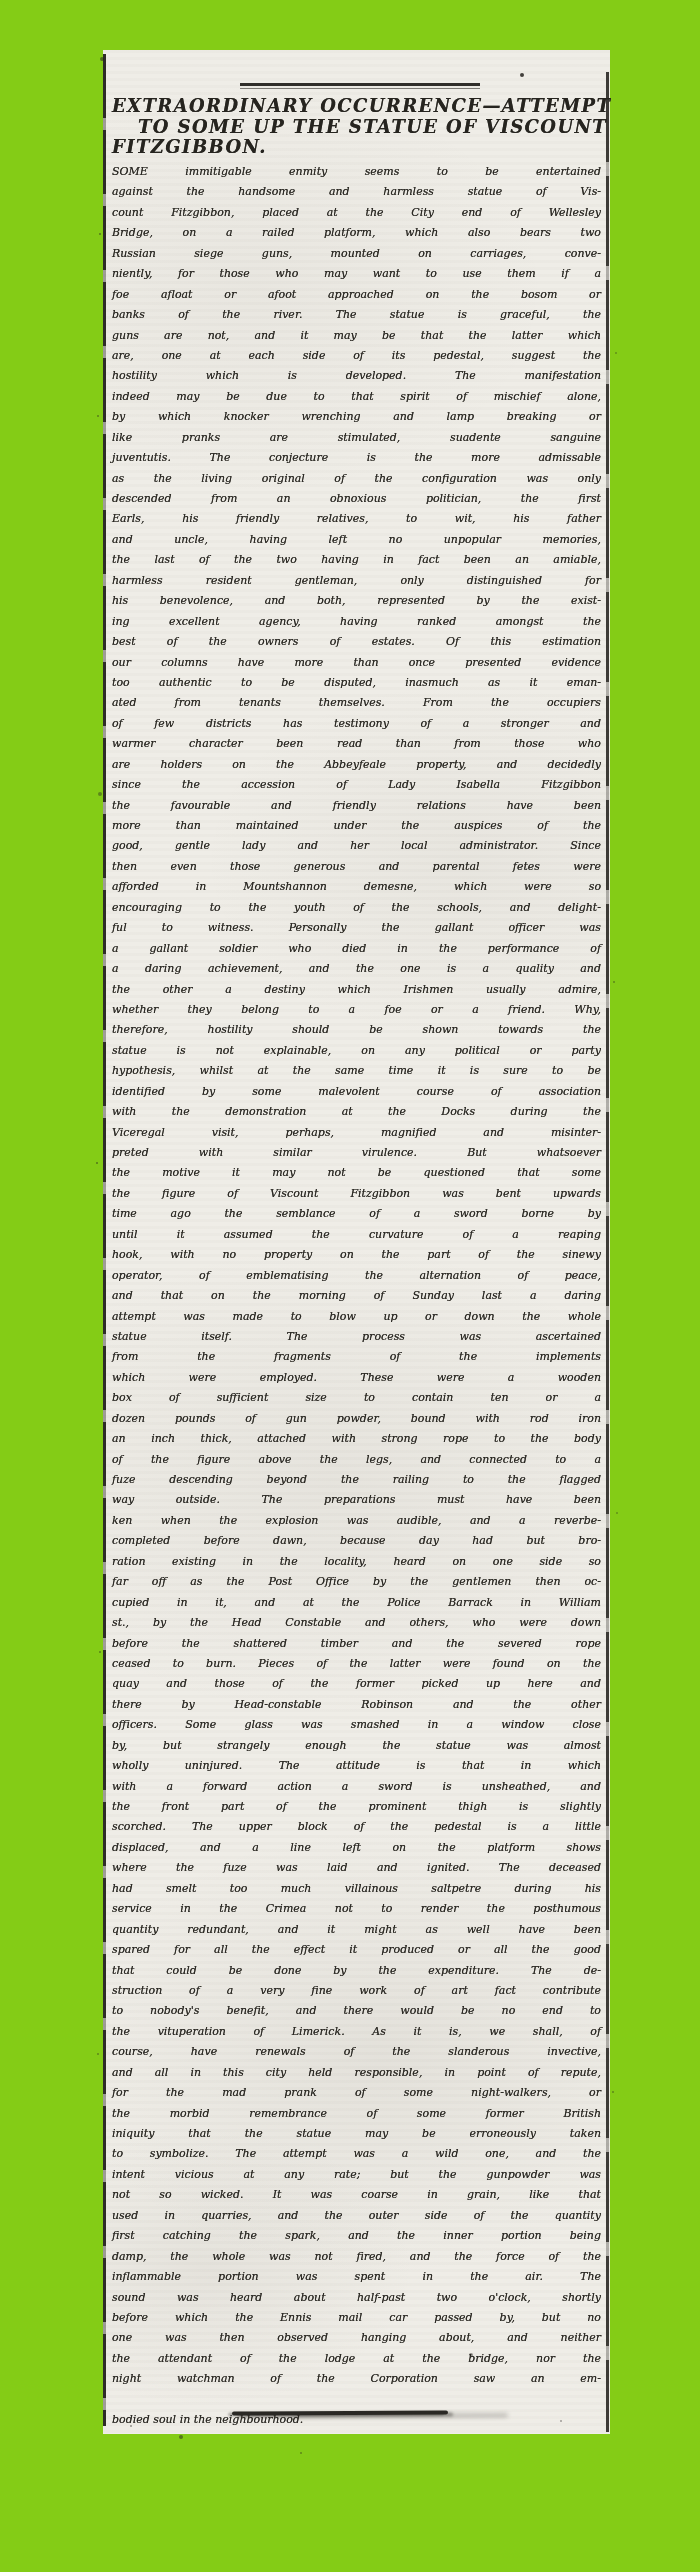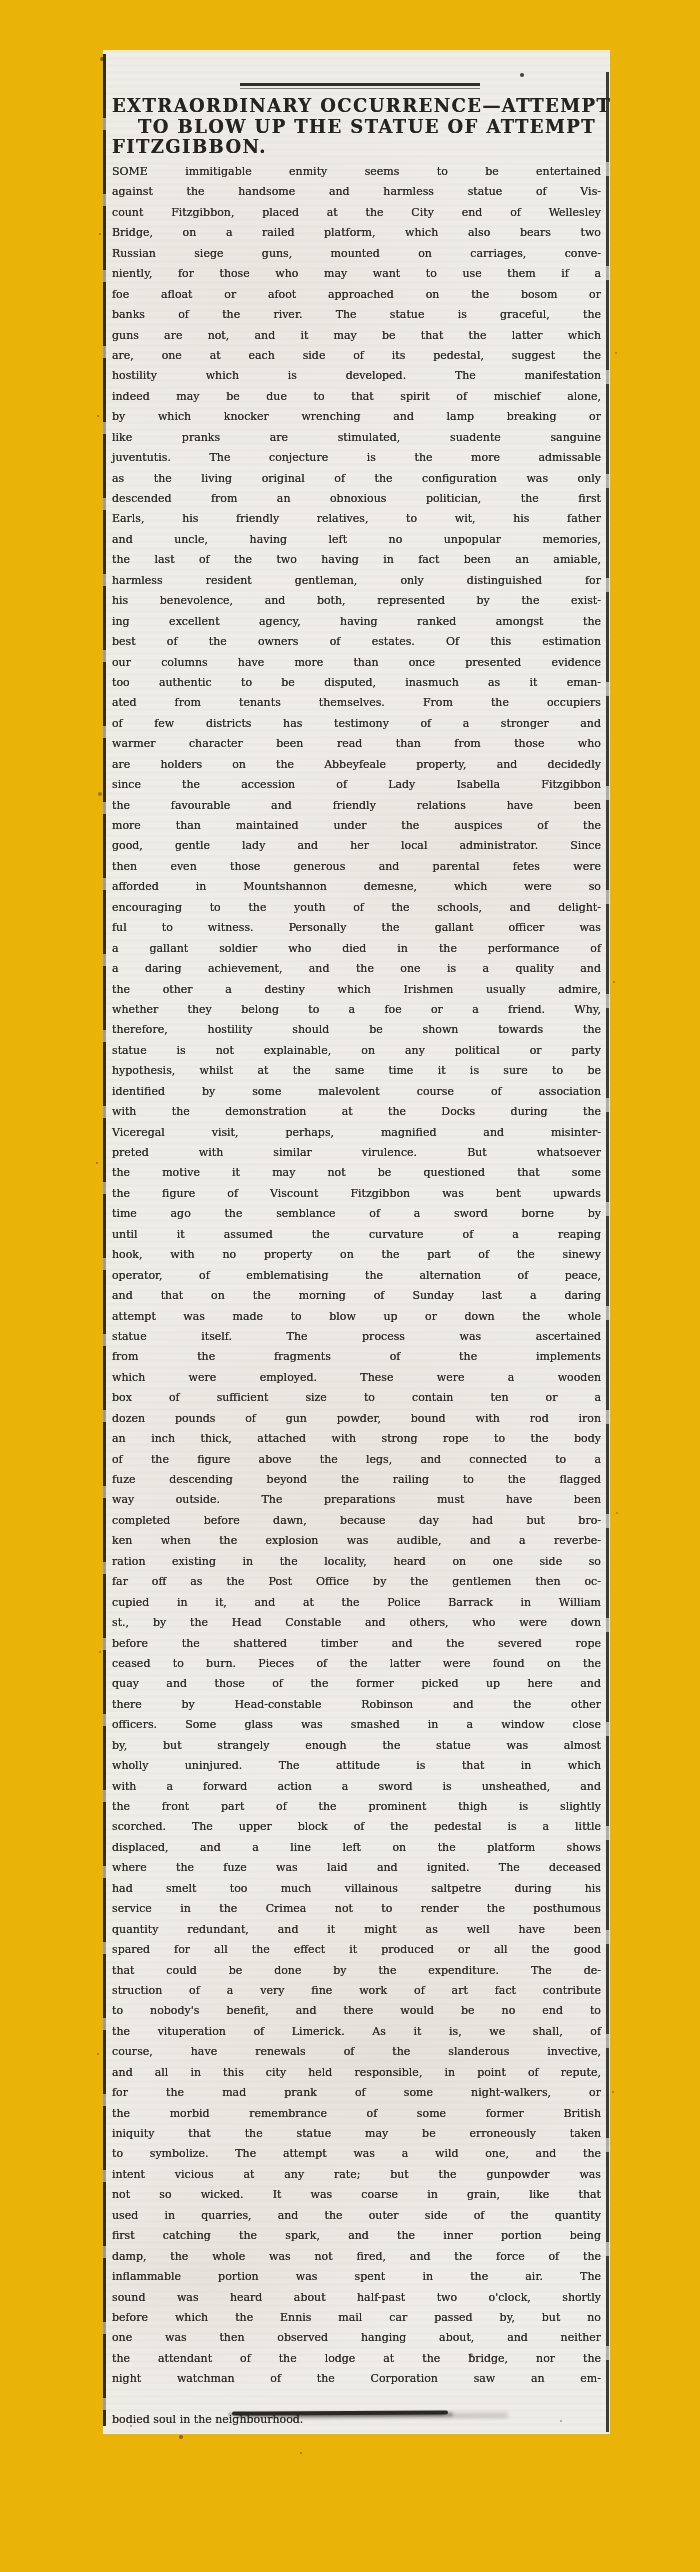--- a/index.html
+++ b/index.html
@@ -1,19 +1,20 @@
 <!DOCTYPE html>
 <html><head>
 <meta charset="utf-8">
 <style>
   html,body{margin:0;padding:0;background:#ffffff;}
   .scan{
     position:relative;width:700px;height:2572px;overflow:hidden;
-    background:#eab308;
+    background:#84cc16;
     font-family:"DejaVu Serif", serif;
+    font-style:italic;
   }
   
   .paper{
     position:absolute;left:103px;top:50px;width:507px;height:2384px;
     background-color:#efede7;
     background-image:
       radial-gradient(420px 300px at 30% 10%, rgba(110,104,92,.05), transparent 70%),
       radial-gradient(380px 260px at 72% 34%, rgba(110,104,92,.06), transparent 70%),
       radial-gradient(500px 340px at 45% 60%, rgba(110,104,92,.07), transparent 70%),
       radial-gradient(460px 320px at 55% 84%, rgba(110,104,92,.09), transparent 70%),
@@ -86,21 +87,21 @@
 <body>
 
 <div class="scan">
   <div class="paper"></div>
   <div class="rule-v rule-left"></div>
   <div class="rule-v rule-right"></div>
   <div class="rule-top"></div>
 
   <h1 class="headline">
       <span class="hl-line">EXTRAORDINARY OCCURRENCE—ATTEMPT</span>
-      <span class="hl-line">TO BLOW UP THE STATUE OF ATTEMPT</span>
+      <span class="hl-line">TO SOME UP THE STATUE OF VISCOUNT</span>
       <span class="hl-line">FITZGIBBON.</span>
     </h1>
 
   <div class="body">
       <div class="body-line">SOME immitigable enmity seems to be entertained</div>
       <div class="body-line">against the handsome and harmless statue of Vis-</div>
       <div class="body-line">count Fitzgibbon, placed at the City end of Wellesley</div>
       <div class="body-line">Bridge, on a railed platform, which also bears two</div>
       <div class="body-line">Russian siege guns, mounted on carriages, conve-</div>
       <div class="body-line">niently, for those who may want to use them if a</div>
@@ -157,22 +158,22 @@
       <div class="body-line">attempt was made to blow up or down the whole</div>
       <div class="body-line">statue itself. The process was ascertained</div>
       <div class="body-line">from the fragments of the implements</div>
       <div class="body-line">which were employed. These were a wooden</div>
       <div class="body-line">box of sufficient size to contain ten or a</div>
       <div class="body-line">dozen pounds of gun powder, bound with rod iron</div>
       <div class="body-line">an inch thick, attached with strong rope to the body</div>
       <div class="body-line">of the figure above the legs, and connected to a</div>
       <div class="body-line">fuze descending beyond the railing to the flagged</div>
       <div class="body-line">way outside. The preparations must have been</div>
+      <div class="body-line">ken when the explosion was audible, and a reverbe-</div>
       <div class="body-line">completed before dawn, because day had but bro-</div>
-      <div class="body-line">ken when the explosion was audible, and a reverbe-</div>
       <div class="body-line">ration existing in the locality, heard on one side so</div>
       <div class="body-line">far off as the Post Office by the gentlemen then oc-</div>
       <div class="body-line">cupied in it, and at the Police Barrack in William</div>
       <div class="body-line">st., by the Head Constable and others, who were down</div>
       <div class="body-line">before the shattered timber and the severed rope</div>
       <div class="body-line">ceased to burn. Pieces of the latter were found on the</div>
       <div class="body-line">quay and those of the former picked up here and</div>
       <div class="body-line">there by Head-constable Robinson and the other</div>
       <div class="body-line">officers. Some glass was smashed in a window close</div>
       <div class="body-line">by, but strangely enough the statue was almost</div>

